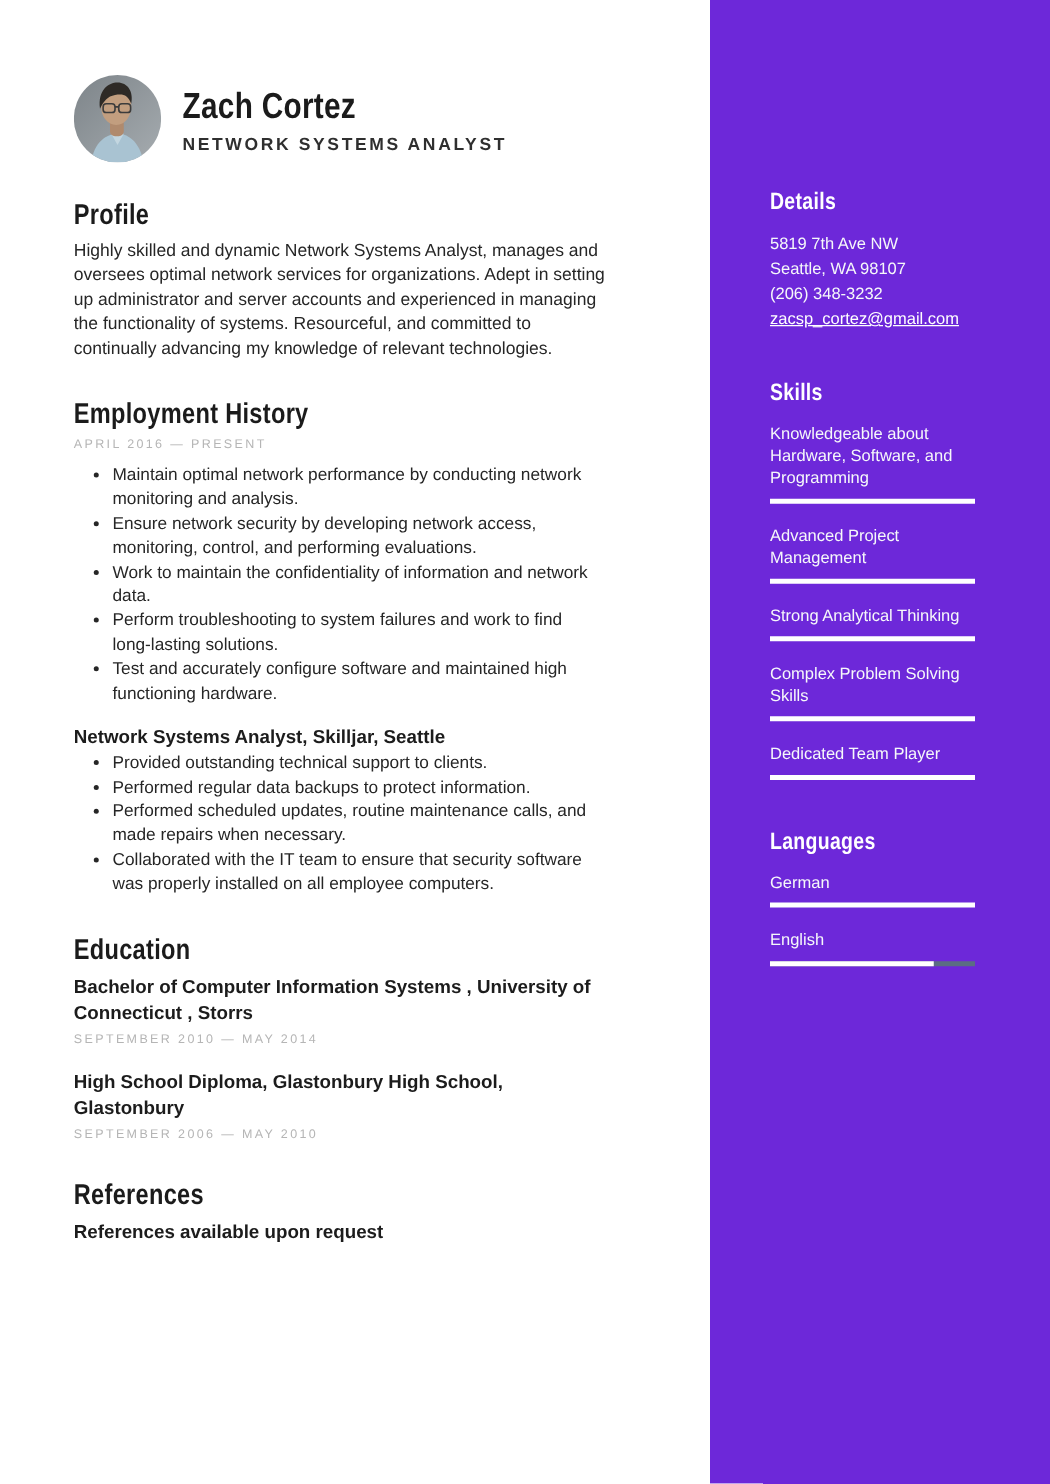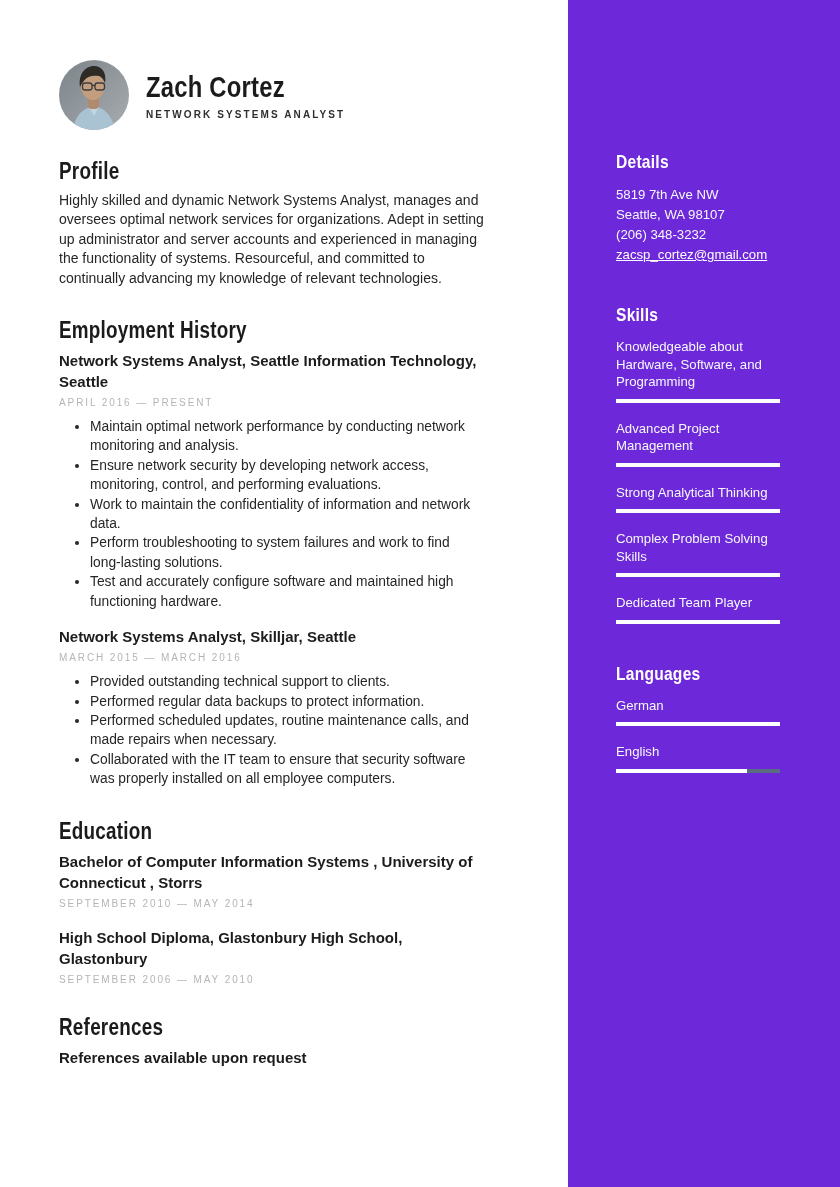--- a/index.html
+++ b/index.html
@@ -45,21 +45,21 @@
     white-space: nowrap;
   }
   .cond {
     display: inline-block;
     transform: scaleX(0.82);
     transform-origin: left center;
     letter-spacing: 0.3px;
   }
   .subtitle {
     margin-top: 5px;
-    font-size: 10px;
+    font-size: 14px;
     font-weight: bold;
     letter-spacing: 2.1px;
     color: #2f2f2f;
   }
   .sec { margin-bottom: 28px; }
   .sec h2 {
     font-size: 23px;
     font-weight: bold;
     color: #1b1b1b;
     line-height: 28px;
@@ -179,34 +179,32 @@
 
     <section class="sec">
       <h2><span class="cond">Profile</span></h2>
       <p class="bodytext">Highly skilled and dynamic Network Systems Analyst, manages and oversees optimal network services for organizations. Adept in setting up administrator and server accounts and experienced in managing the functionality of systems. Resourceful, and committed to continually advancing my knowledge of relevant technologies.</p>
     </section>
 
     <section class="sec">
       <h2><span class="cond">Employment History</span></h2>
 
       <div class="job">
-        <h3>Network Systems Analyst, Seattle Information Technology, Seattle</h3>
         <div class="date">APRIL 2016 — PRESENT</div>
         <ul>
           <li>Maintain optimal network performance by conducting network monitoring and analysis.</li>
           <li>Ensure network security by developing network access, monitoring, control, and performing evaluations.</li>
           <li>Work to maintain the confidentiality of information and network data.</li>
           <li>Perform troubleshooting to system failures and work to find long-lasting solutions.</li>
           <li>Test and accurately configure software and maintained high functioning hardware.</li>
         </ul>
       </div>
 
       <div class="job">
         <h3>Network Systems Analyst, Skilljar, Seattle</h3>
-        <div class="date">MARCH 2015 — MARCH 2016</div>
         <ul>
           <li>Provided outstanding technical support to clients.</li>
           <li>Performed regular data backups to protect information.</li>
           <li>Performed scheduled updates, routine maintenance calls, and made repairs when necessary.</li>
           <li>Collaborated with the IT team to ensure that security software was properly installed on all employee computers.</li>
         </ul>
       </div>
     </section>
 
     <section class="sec">

